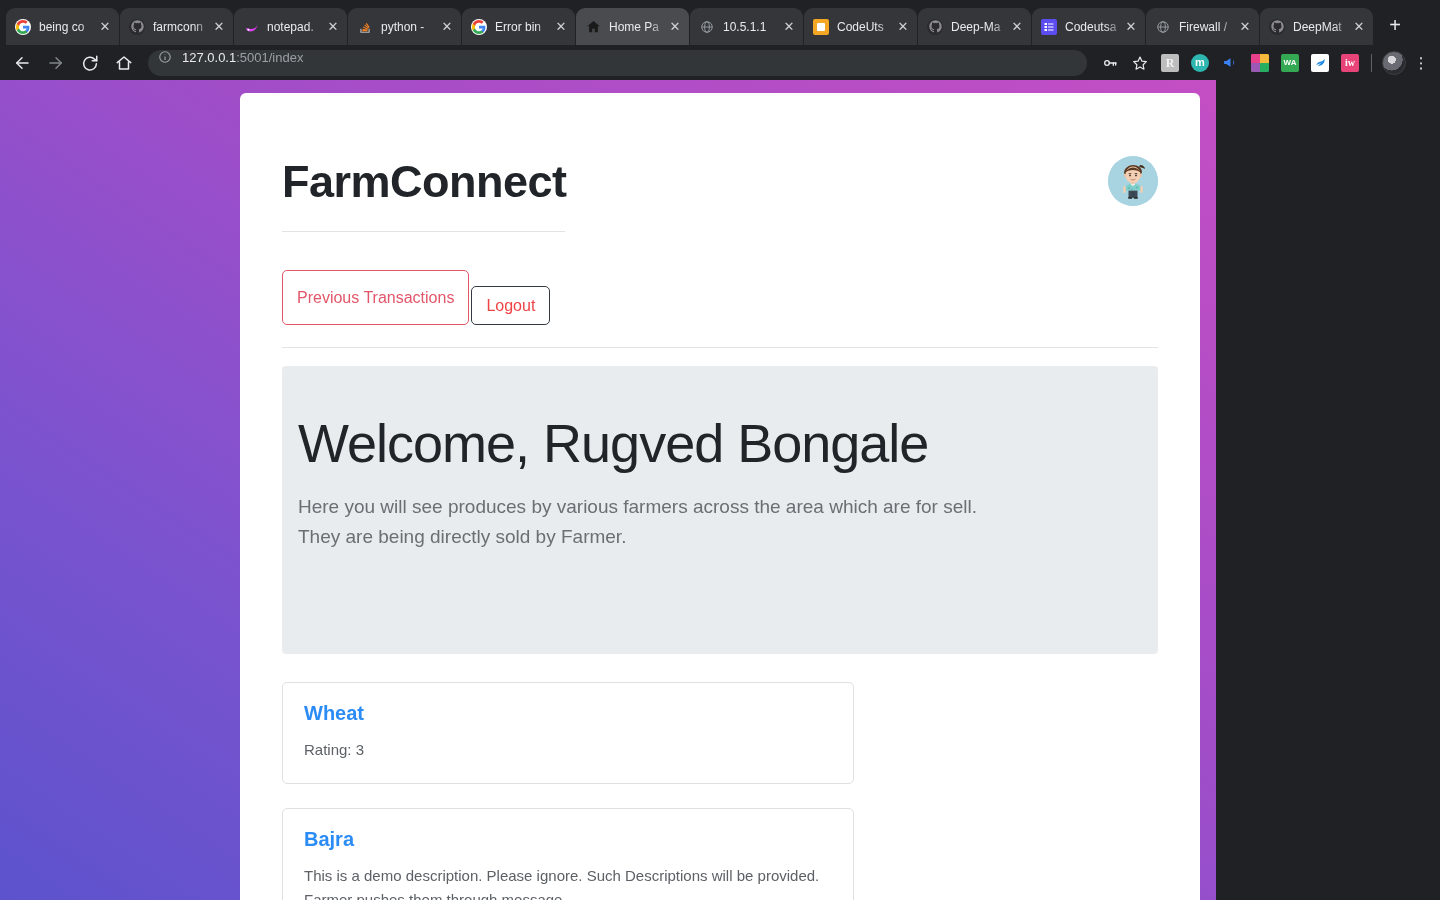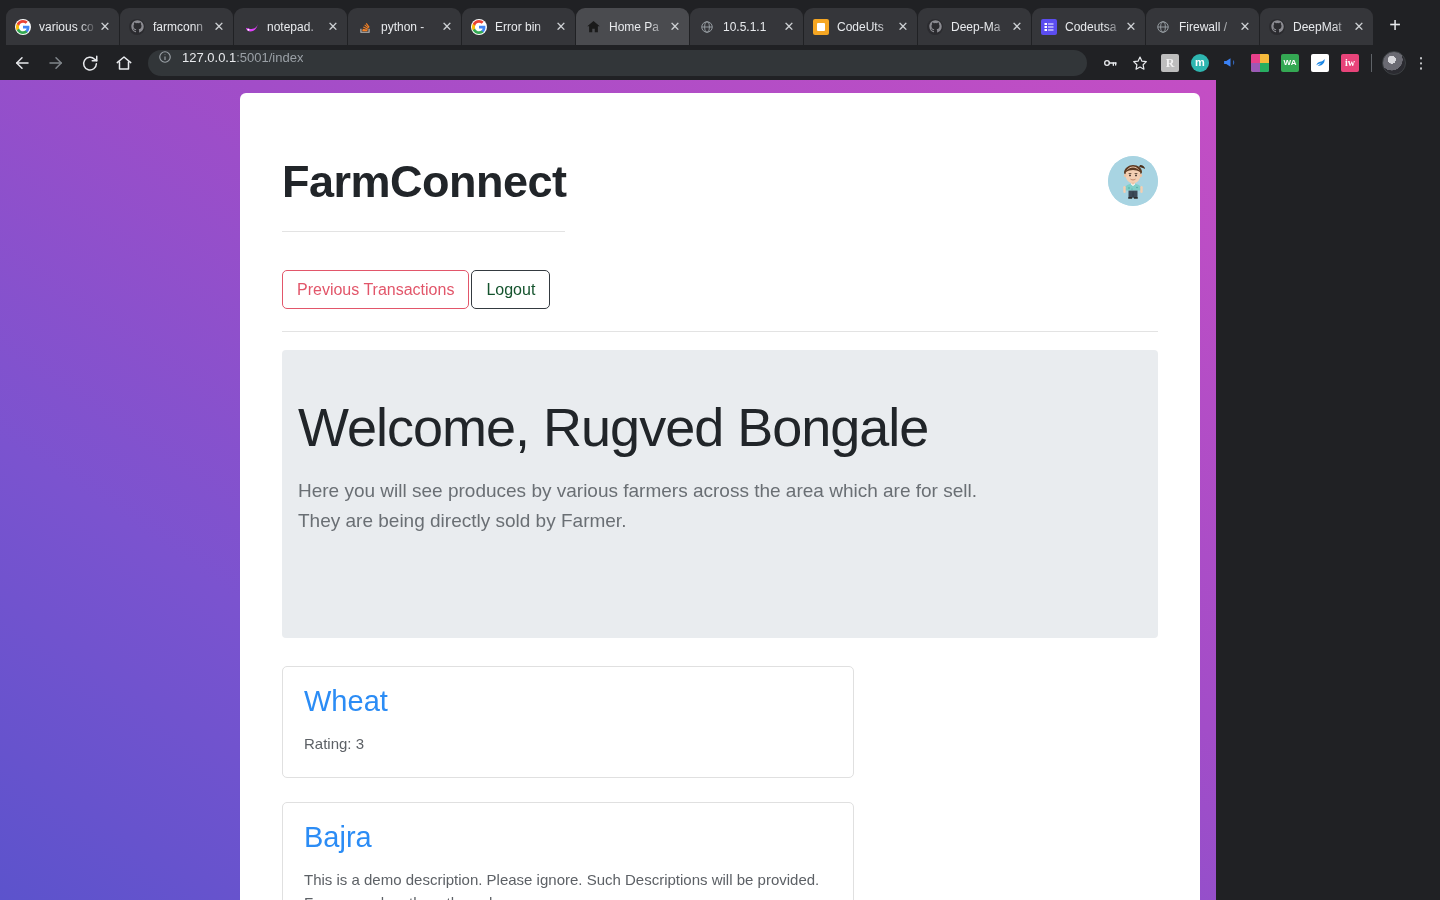--- a/index.html
+++ b/index.html
@@ -206,21 +206,22 @@
     cursor: pointer;
     white-space: nowrap;
   }
   #btn-previous-transactions {
     border: 1px solid #e2566a;
     color: #e2566a;
     margin-right: 2px;
   }
   #btn-logout {
     border: 1px solid #343a40;
-    color: #14532d;
+    color: #ef4444;
+    margin-top: 16px;
   }
   #divider-below-actions {
     margin-top: 22px;
     height: 1px;
     background: #e3e3e3;
     width: 876px;
     margin-left: 0;
   }
 
   
@@ -250,22 +251,22 @@
   #product-list { margin-top: 28px; }
   .product-card {
     width: 572px;
     border: 1px solid #e0e0e0;
     border-radius: 5px;
     background: #fff;
     padding: 19px 21px 21px 21px;
     margin-bottom: 24px;
   }
   .product-title {
-    font-size: 29px;
-    font-weight: normal;
+    font-size: 20px;
+    font-weight: bold;
     color: #2b8cf5;
     margin-bottom: 14px;
     line-height: 1.1;
     display: inline-block;
   }
   .product-line {
     font-size: 15px;
     color: #5d6166;
     line-height: 1.58;
   }
@@ -279,21 +280,21 @@
 
     <div class="tab">
         <span class="tab-favicon" style="background: rgb(255, 255, 255); border-radius: 50%;">
           <svg width="14" height="14" viewBox="0 0 24 24">
             <path fill="#4285F4" d="M23 12.3c0-.8-.1-1.6-.2-2.3H12v4.5h6.2c-.3 1.5-1.1 2.7-2.4 3.5v2.9h3.9c2.2-2.1 3.3-5.1 3.3-8.6z"></path>
             <path fill="#34A853" d="M12 24c3.2 0 5.9-1.1 7.9-2.9l-3.9-3c-1.1.7-2.4 1.2-4 1.2-3.1 0-5.7-2.1-6.6-4.9H1.3v3.1C3.3 21.4 7.3 24 12 24z"></path>
             <path fill="#FBBC05" d="M5.4 14.4c-.2-.7-.4-1.5-.4-2.4s.1-1.6.4-2.4V6.6H1.3C.5 8.2 0 10 0 12s.5 3.8 1.3 5.4l4.1-3z"></path>
             <path fill="#EA4335" d="M12 4.8c1.8 0 3.3.6 4.6 1.8l3.4-3.4C17.9 1.2 15.2 0 12 0 7.3 0 3.3 2.6 1.3 6.6l4.1 3.1C6.3 6.9 8.9 4.8 12 4.8z"></path>
           </svg>
         </span>
-        <span class="tab-title">various co</span>
+        <span class="tab-title">being co</span>
         <span class="tab-close">✕</span>
       </div>
       <div class="tab">
         <span class="tab-favicon" style="background: rgb(43, 43, 47); border-radius: 50%;">
           <svg width="13" height="13" viewBox="0 0 24 24" fill="#8a8a90">
             <path d="M12 .5C5.7.5.6 5.6.6 11.9c0 5 3.3 9.3 7.8 10.8.6.1.8-.2.8-.6v-2c-3.2.7-3.9-1.5-3.9-1.5-.5-1.3-1.3-1.7-1.3-1.7-1-.7.1-.7.1-.7 1.1.1 1.7 1.2 1.7 1.2 1 1.8 2.7 1.3 3.4 1 .1-.7.4-1.3.7-1.6-2.6-.3-5.3-1.3-5.3-5.8 0-1.3.5-2.3 1.2-3.2-.1-.3-.5-1.5.1-3.1 0 0 1-.3 3.2 1.2a11 11 0 0 1 5.8 0c2.2-1.5 3.2-1.2 3.2-1.2.6 1.6.2 2.8.1 3.1.8.9 1.2 1.9 1.2 3.2 0 4.5-2.7 5.5-5.3 5.8.4.4.8 1.1.8 2.2v3.3c0 .4.2.7.8.6 4.6-1.5 7.8-5.8 7.8-10.8C23.4 5.6 18.3.5 12 .5z"></path>
           </svg>
         </span>
         <span class="tab-title">farmconn</span>
         <span class="tab-close">✕</span>

